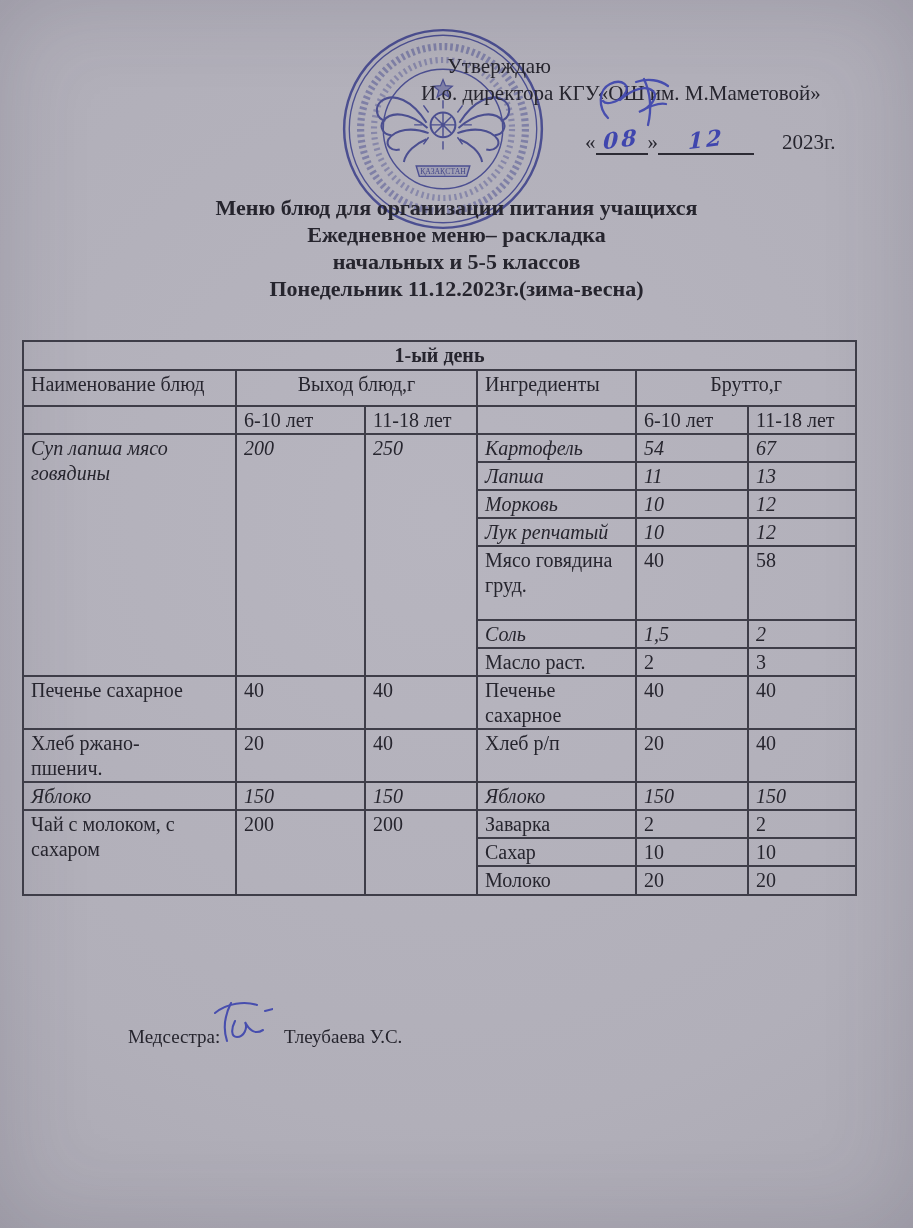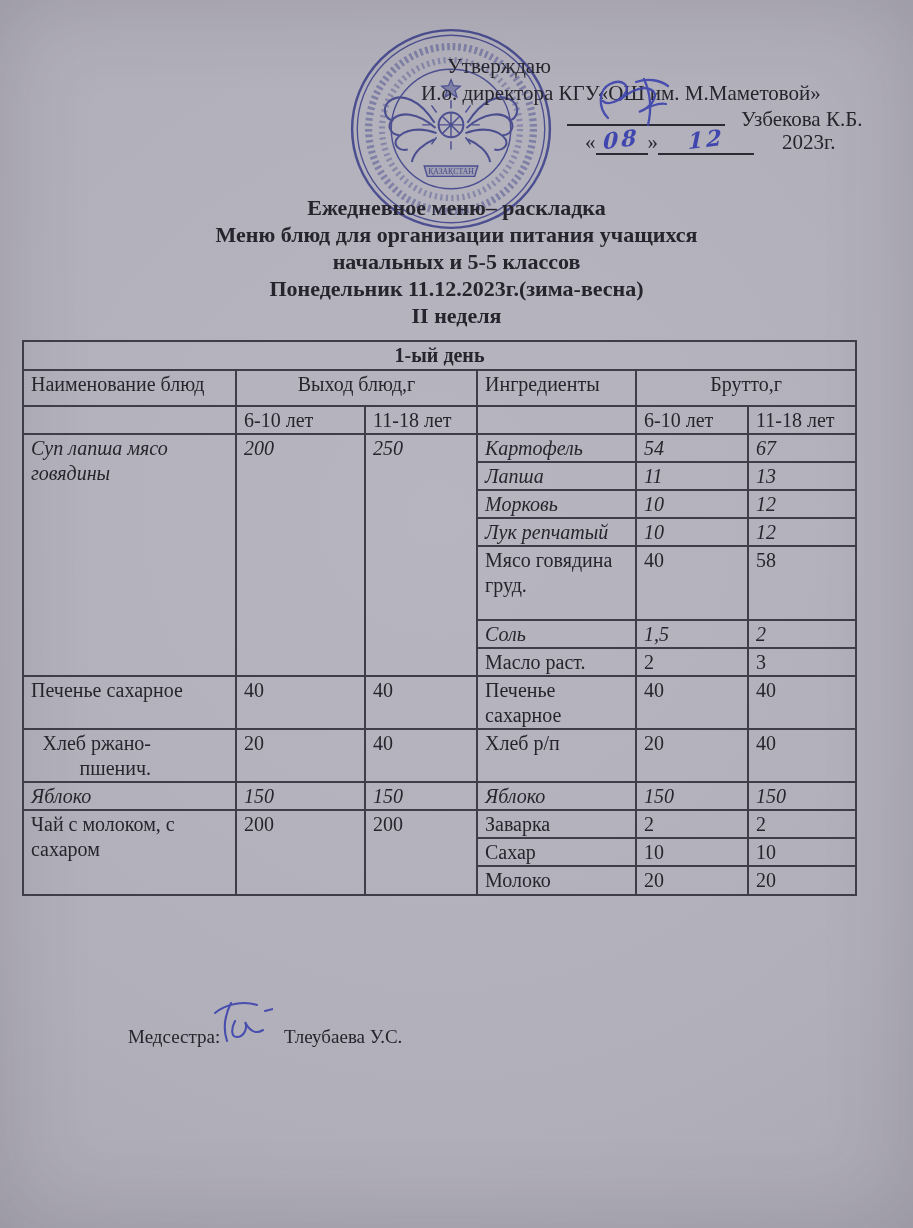--- a/index.html
+++ b/index.html
@@ -42,21 +42,21 @@
   .stamp{mix-blend-mode:multiply;opacity:.82;}
   
   .foot-label{font-size:19px;}
   svg{display:block;}
 </style>
 </head>
 <body>
 
 <div class="paper">
 
-  <div class="abs stamp" style="left:348px;top:26px;">
+  <div class="abs stamp" style="left:340px;top:26px;">
     <svg width="206" height="206" viewBox="0 0 200 200">
       <g stroke="#4a51b8" fill="none">
         <circle cx="100" cy="100" r="96" stroke-width="2.4"></circle>
         <circle cx="100" cy="100" r="91" stroke-width="1.3"></circle>
         <circle cx="100" cy="100" r="80" stroke-width="7" stroke-dasharray="2.6 2.8" opacity="0.5"></circle>
         <circle cx="100" cy="100" r="67" stroke-width="6" stroke-dasharray="2.2 3.2" opacity="0.42"></circle>
         <circle cx="100" cy="100" r="58" stroke-width="1.4"></circle>
 
         <circle cx="100" cy="96" r="12" stroke-width="2"></circle>
         <path d="M92 88 L108 104 M108 88 L92 104 M100 84 L100 108 M88 96 L112 96" stroke-width="1.4"></path>
@@ -83,24 +83,20 @@
         <path d="M74 136 L126 136 L123 146 L77 146 Z" stroke-width="1.4" fill="#4a51b8" fill-opacity="0.18"></path>
       </g>
       <text x="100" y="144" text-anchor="middle" font-size="7.5" fill="#3b42a8">ҚАЗАҚСТАН</text>
     </svg>
   </div>
 
   <div class="abs hdr-line" style="left:447px;top:46px;">Утверждаю</div>
 
   <div class="abs hdr-line" style="left:421px;top:73px;">И.о. директора  КГУ«ОШ им. М.Маметовой»</div>
 
-  <div class="abs" style="left:567px;top:100px;">
-    <span class="u-line" style="width:158px;height:24px;"></span>
-    <span class="hdr-line" style="margin-left:12px;">Узбекова К.Б.</span>
-  </div>
 
   <div class="abs" style="left:592px;top:76px;">
     <svg width="96" height="52" viewBox="0 0 96 52">
       <g stroke="#3f46ae" stroke-width="2.3" fill="none" stroke-linecap="round" opacity="0.92">
         <path d="M16 42 C6 32 6 14 18 8 C30 2 40 10 32 19 C25 27 14 29 11 25"></path>
         <path d="M28 24 C40 13 54 9 61 15 C67 21 58 32 47 36 C56 31 66 26 74 28"></path>
         <path d="M52 3 C58 16 60 32 56 49"></path>
         <path d="M44 6 C56 2 68 4 76 10"></path>
       </g>
     </svg>
@@ -108,25 +104,24 @@
 
   <div class="abs date-row" style="left:585px;top:126px;">
     <span>«</span>
     <span class="u-line" style="width:52px;text-align:center;"><span class="ink hand">08</span></span>
     <span>»</span>
     <span class="u-line" style="width:96px;text-align:center;"><span class="ink hand">12</span></span>
     <span style="margin-left:28px;">2023г.</span>
   </div>
 
   <div class="abs title-block">
+    <div>Меню блюд для организации питания учащихся</div>
     <div>Ежедневное меню– раскладка</div>
-    <div>Меню блюд для организации питания учащихся</div>
     <div>начальных и  5-5 классов</div>
     <div>Понедельник  11.12.2023г.(зима-весна)</div>
-    <div>II неделя</div>
   </div>
 
   <div class="abs" style="left:22px;top:340px;">
     <table class="mt">
       <colgroup>
         <col style="width:213px">
           <col style="width:129px">
           <col style="width:112px">
         <col style="width:159px">
           <col style="width:112px">
@@ -193,21 +188,21 @@
         <tr class="r52">
           <td>Печенье сахарное</td>
           <td>40</td>
           <td>40</td>
           <td>Печенье сахарное</td>
           <td>40</td>
           <td>40</td>
         </tr>
 
         <tr class="r52">
-          <td style="padding-right:84px;text-align:right;">Хлеб ржано-пшенич.</td>
+          <td style="padding-right:60px;">Хлеб ржано-пшенич.</td>
           <td>20</td>
           <td>40</td>
           <td>Хлеб р/п</td>
           <td>20</td>
           <td>40</td>
         </tr>
 
         <tr class="r26">
           <td>Яблоко</td>
           <td>150</td>

